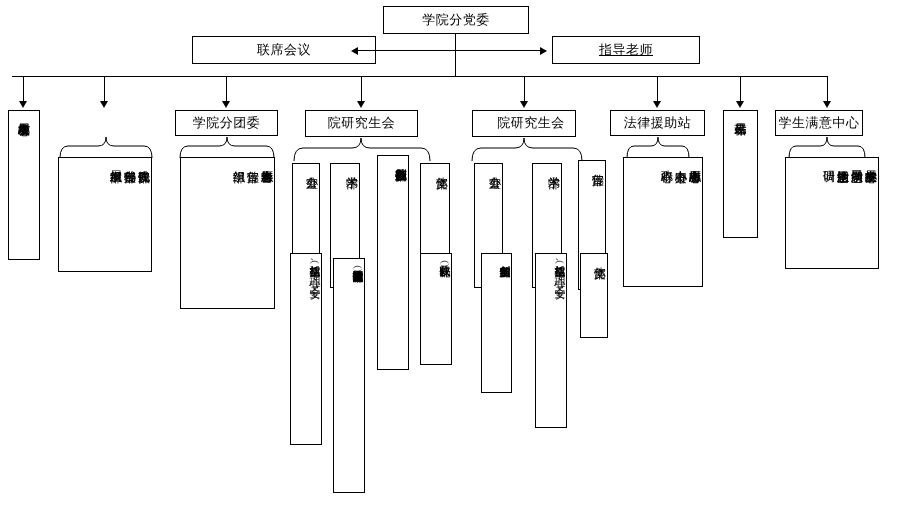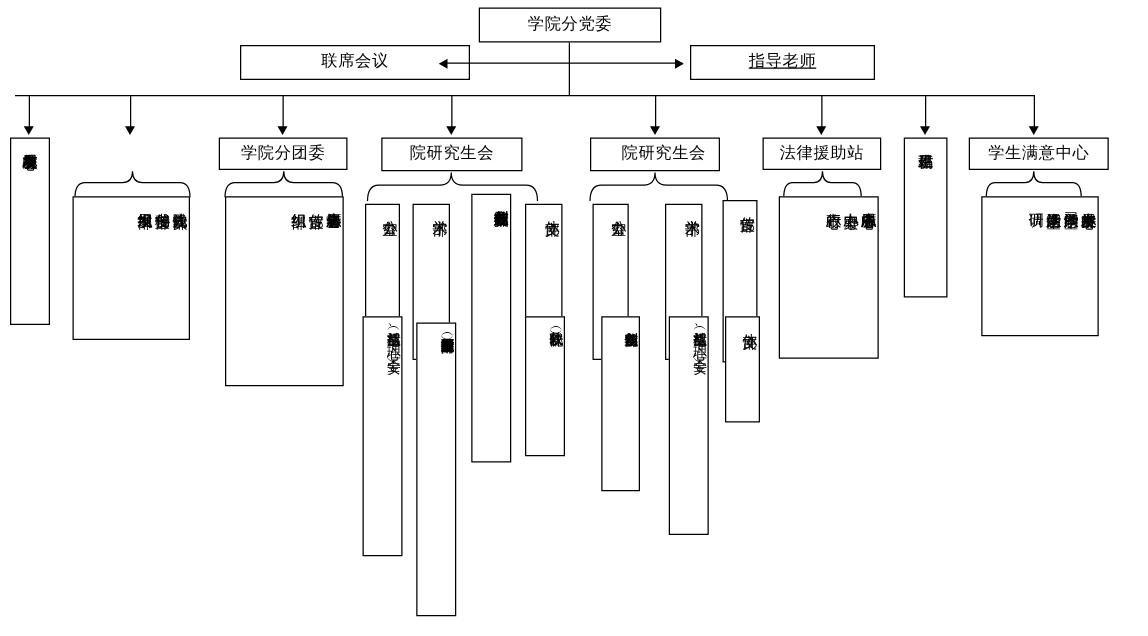--- a/index.html
+++ b/index.html
@@ -230,21 +230,21 @@
   <div class="box v" style="left:623px;top:157px;width:80px;height:130px;">
     <span class="vcol">志愿者服务中心</span>
     <span class="vcol">办案中心</span>
     <span class="vcol">行政中心</span>
   </div>
 
   <div class="box v" style="left:723px;top:110px;width:35px;height:128px;justify-content:center;">
     <span class="vcol">易班工作站</span>
   </div>
 
-  <div class="box h" style="left:775px;top:110px;width:112px;height:26px;">
+  <div class="box h" style="left:775px;top:110px;width:88px;height:26px;">
     <span>学生满意中心</span>
   </div>
   <div class="brace" style="left:787px;top:136px;">
     <svg width="80" height="22" viewBox="0 0 80 22">
       <path d="M2,22 Q2,10 9,10 L33,10 Q40,10 40,1 Q40,10 47,10 L71,10 Q78,10 78,22" fill="none" stroke="#000" stroke-width="1"></path>
     </svg>
   </div>
   <div class="box v" style="left:785px;top:157px;width:94px;height:112px;">
     <span class="vcol">学生发展支持中心</span>
     <span class="vcol">学习空间恳谈</span>

